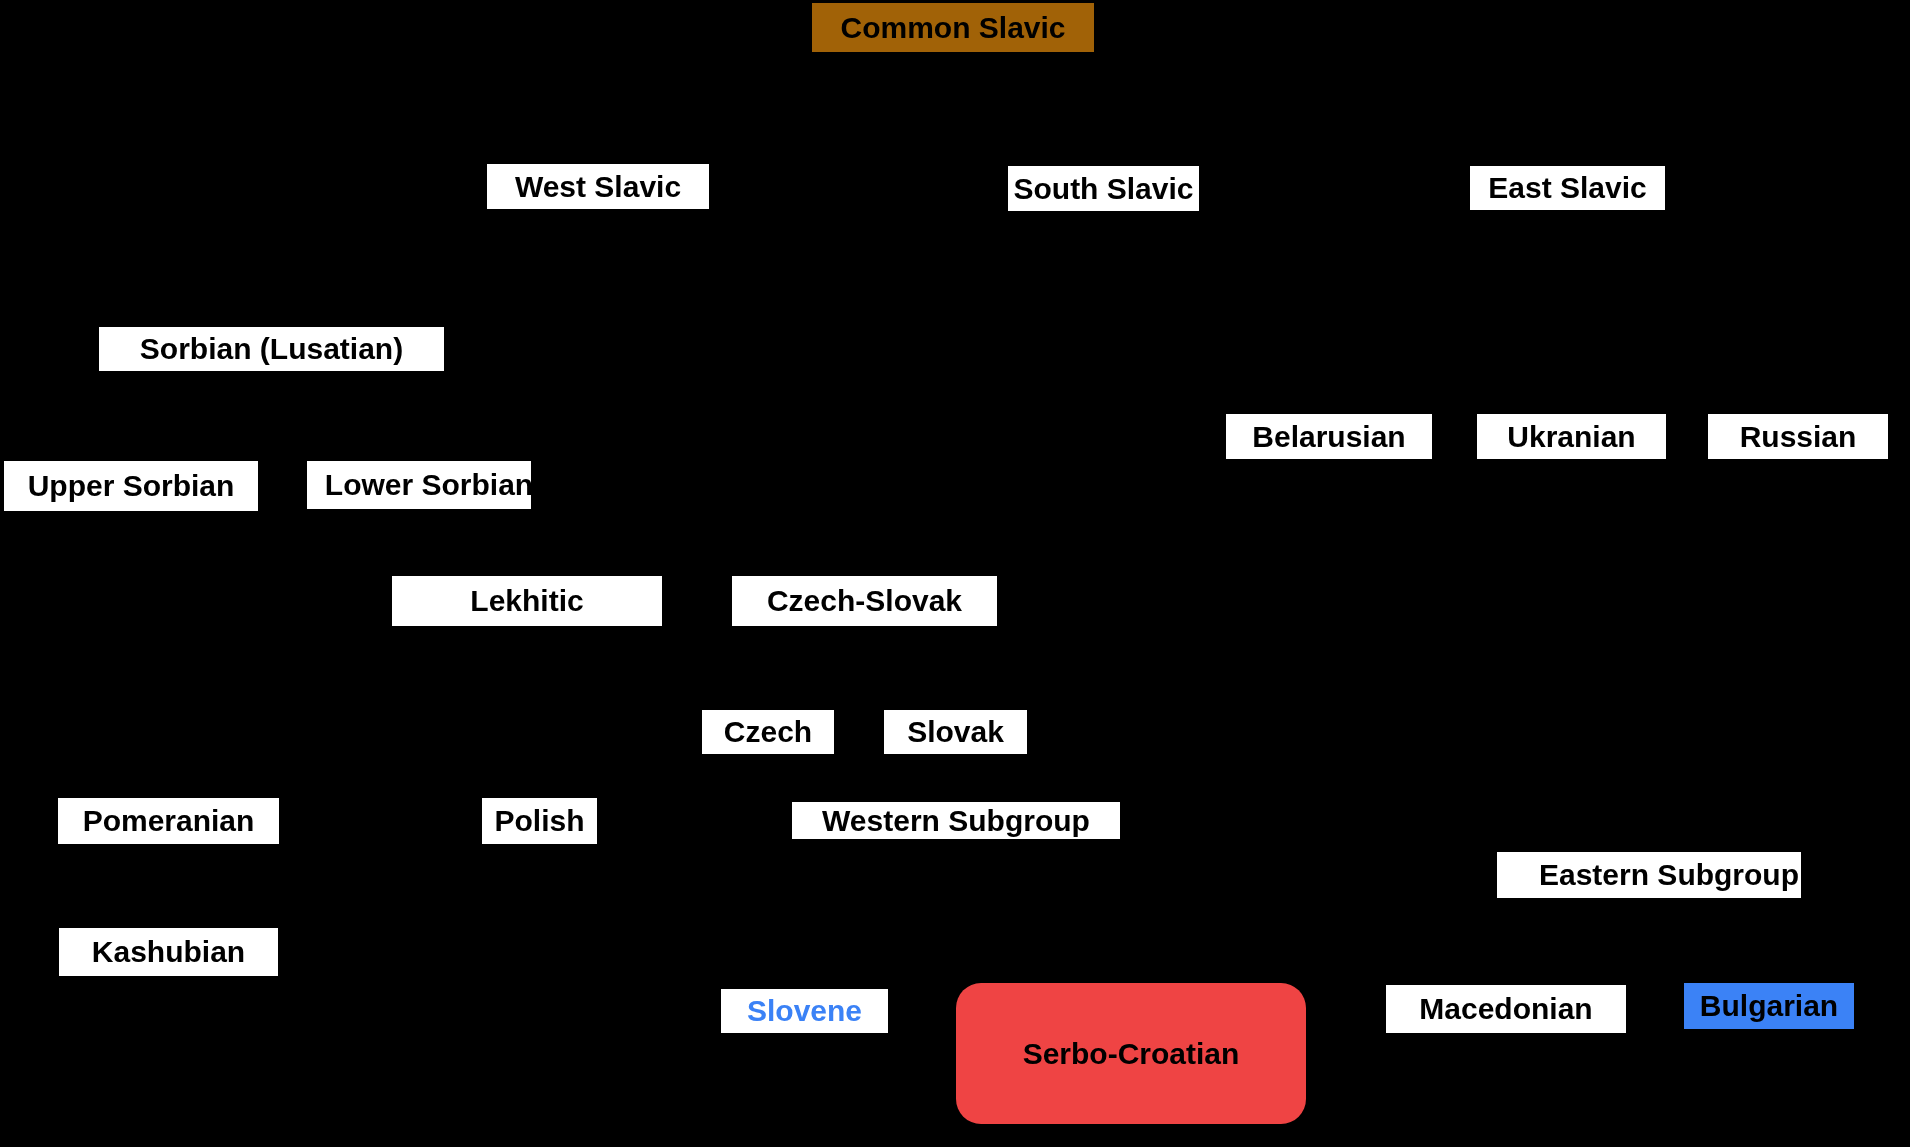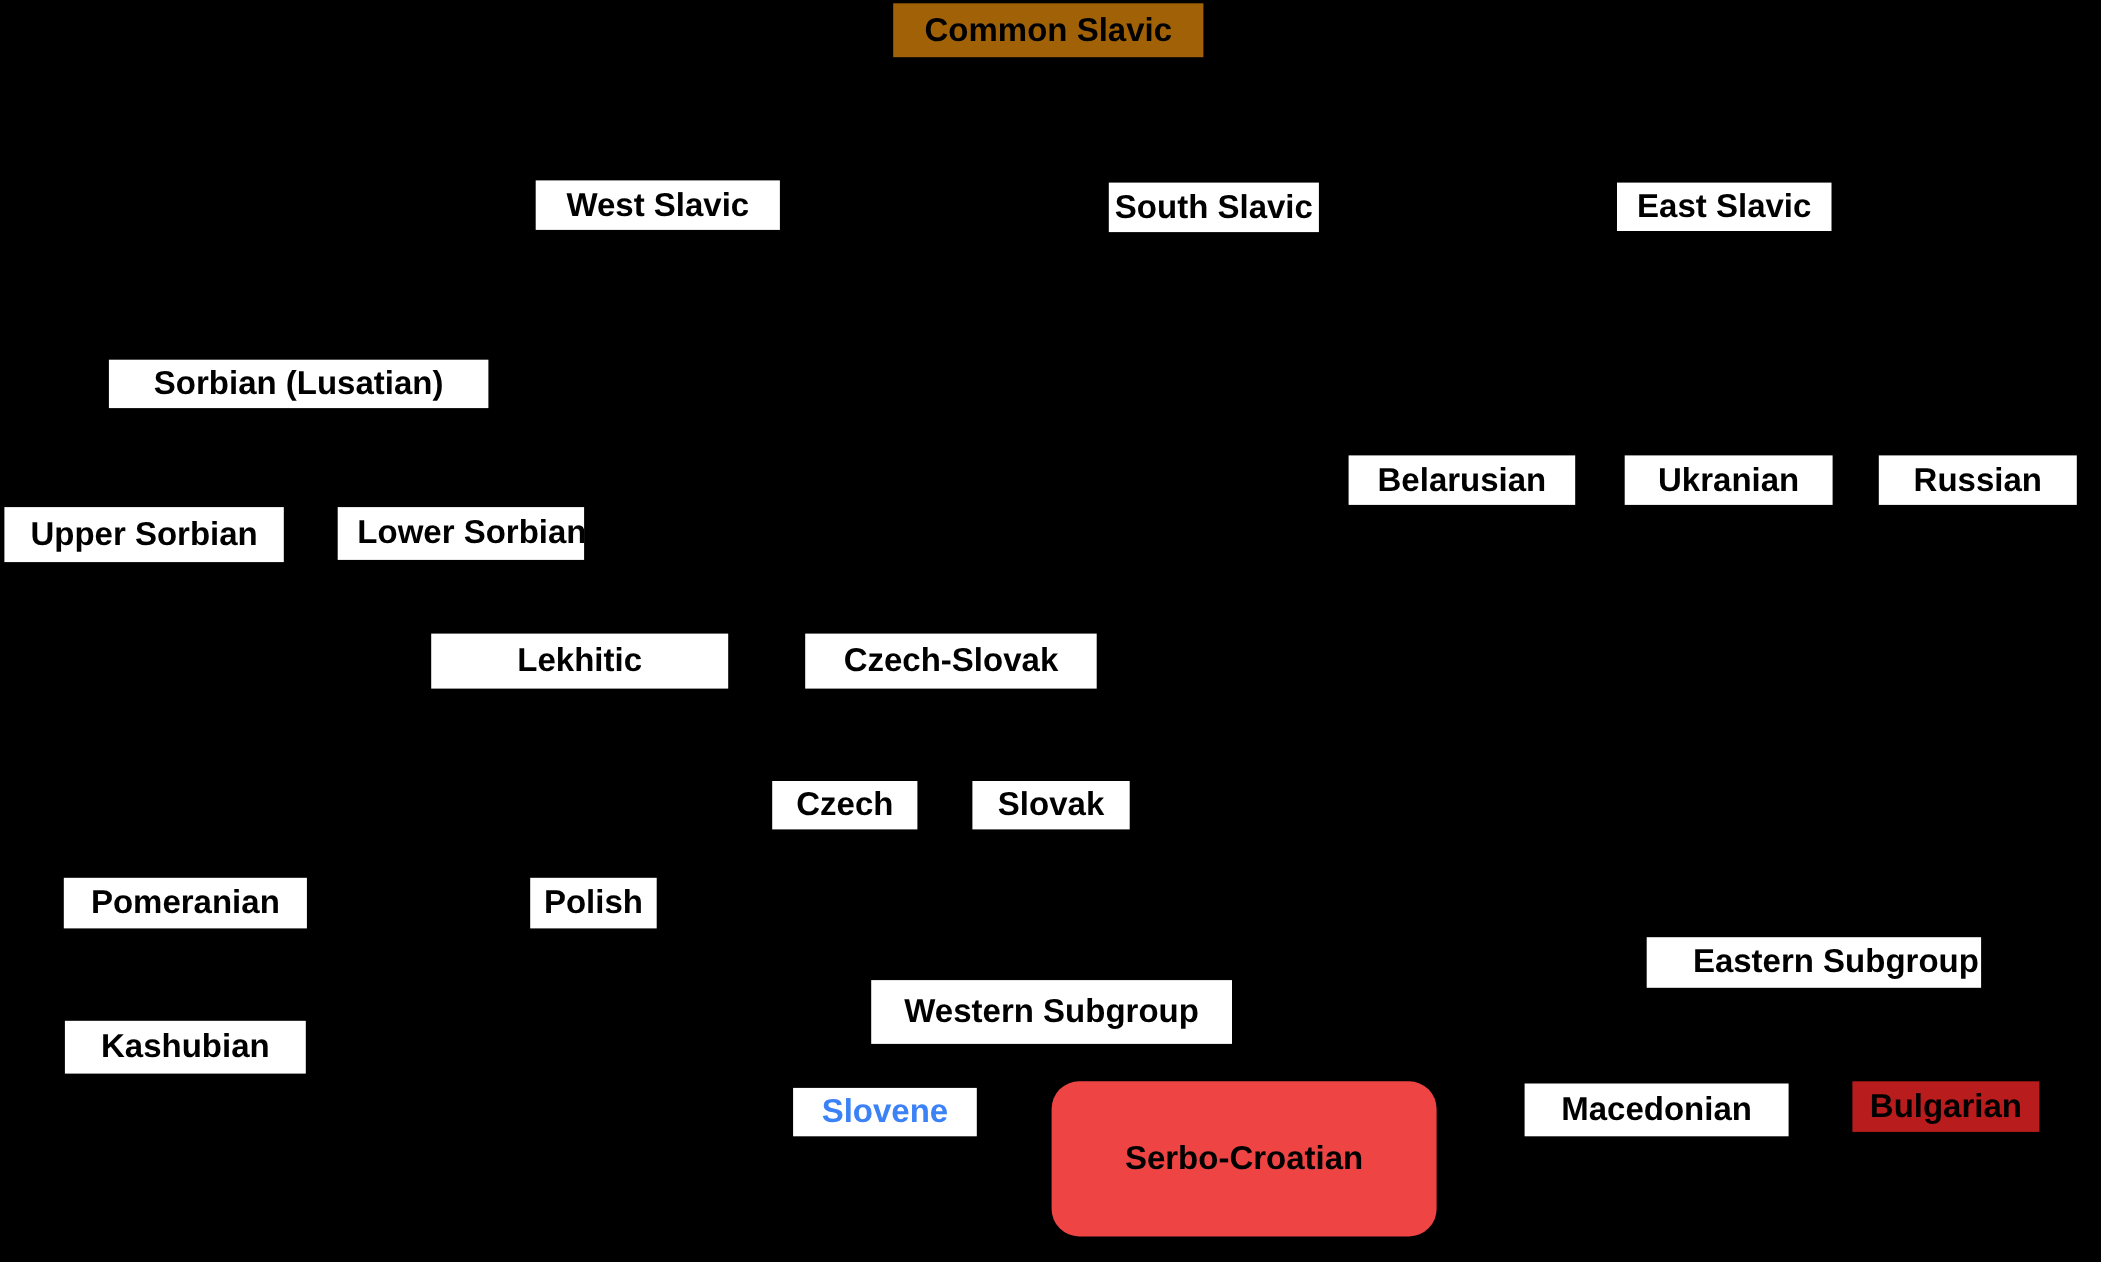--- a/index.html
+++ b/index.html
@@ -43,20 +43,20 @@
     <div class="node" style="left: 1477px; top: 414px; width: 189px; height: 45px; background: rgb(255, 255, 255); color: rgb(0, 0, 0);">Ukranian</div>
     <div class="node" style="left: 1708px; top: 414px; width: 180px; height: 45px; background: rgb(255, 255, 255); color: rgb(0, 0, 0);">Russian</div>
     <div class="node" style="left: 4px; top: 461px; width: 254px; height: 50px; background: rgb(255, 255, 255); color: rgb(0, 0, 0);">Upper Sorbian</div>
     <div class="node" style="left: 307px; top: 461px; width: 224px; height: 48px; background: rgb(255, 255, 255); color: rgb(0, 0, 0); padding-left: 20px;">Lower Sorbian</div>
     <div class="node" style="left: 392px; top: 576px; width: 270px; height: 50px; background: rgb(255, 255, 255); color: rgb(0, 0, 0);">Lekhitic</div>
     <div class="node" style="left: 732px; top: 576px; width: 265px; height: 50px; background: rgb(255, 255, 255); color: rgb(0, 0, 0);">Czech-Slovak</div>
     <div class="node" style="left: 702px; top: 710px; width: 132px; height: 44px; background: rgb(255, 255, 255); color: rgb(0, 0, 0);">Czech</div>
     <div class="node" style="left: 884px; top: 710px; width: 143px; height: 44px; background: rgb(255, 255, 255); color: rgb(0, 0, 0);">Slovak</div>
     <div class="node" style="left: 58px; top: 798px; width: 221px; height: 46px; background: rgb(255, 255, 255); color: rgb(0, 0, 0);">Pomeranian</div>
     <div class="node" style="left: 482px; top: 798px; width: 115px; height: 46px; background: rgb(255, 255, 255); color: rgb(0, 0, 0);">Polish</div>
-    <div class="node" style="left: 792px; top: 891px; width: 328px; height: 58px; background: rgb(255, 255, 255); color: rgb(0, 0, 0);">Western Subgroup</div>
+    <div class="node" style="left: 792px; top: 802px; width: 328px; height: 37px; background: rgb(255, 255, 255); color: rgb(0, 0, 0);">Western Subgroup</div>
     <div class="node" style="left: 1497px; top: 852px; width: 304px; height: 46px; background: rgb(255, 255, 255); color: rgb(0, 0, 0); padding-left: 40px;">Eastern Subgroup</div>
     <div class="node" style="left: 59px; top: 928px; width: 219px; height: 48px; background: rgb(255, 255, 255); color: rgb(0, 0, 0);">Kashubian</div>
     <div class="node" style="left: 721px; top: 989px; width: 167px; height: 44px; background: rgb(255, 255, 255); color: #3b82f6;">Slovene</div>
     <div class="node" style="left: 956px; top: 983px; width: 350px; height: 141px; background: #ef4444; color: rgb(0, 0, 0); border-radius: 25px;">Serbo-Croatian</div>
     <div class="node" style="left: 1386px; top: 985px; width: 240px; height: 48px; background: rgb(255, 255, 255); color: rgb(0, 0, 0);">Macedonian</div>
-    <div class="node" style="left: 1684px; top: 983px; width: 170px; height: 46px; background: #b91c1c; color: rgb(0, 0, 0);">Bulgarian</div>
+    <div class="node" style="left: 1684px; top: 983px; width: 170px; height: 46px; background: #3b82f6; color: rgb(0, 0, 0);">Bulgarian</div>
   </div>
 
 </body></html>

